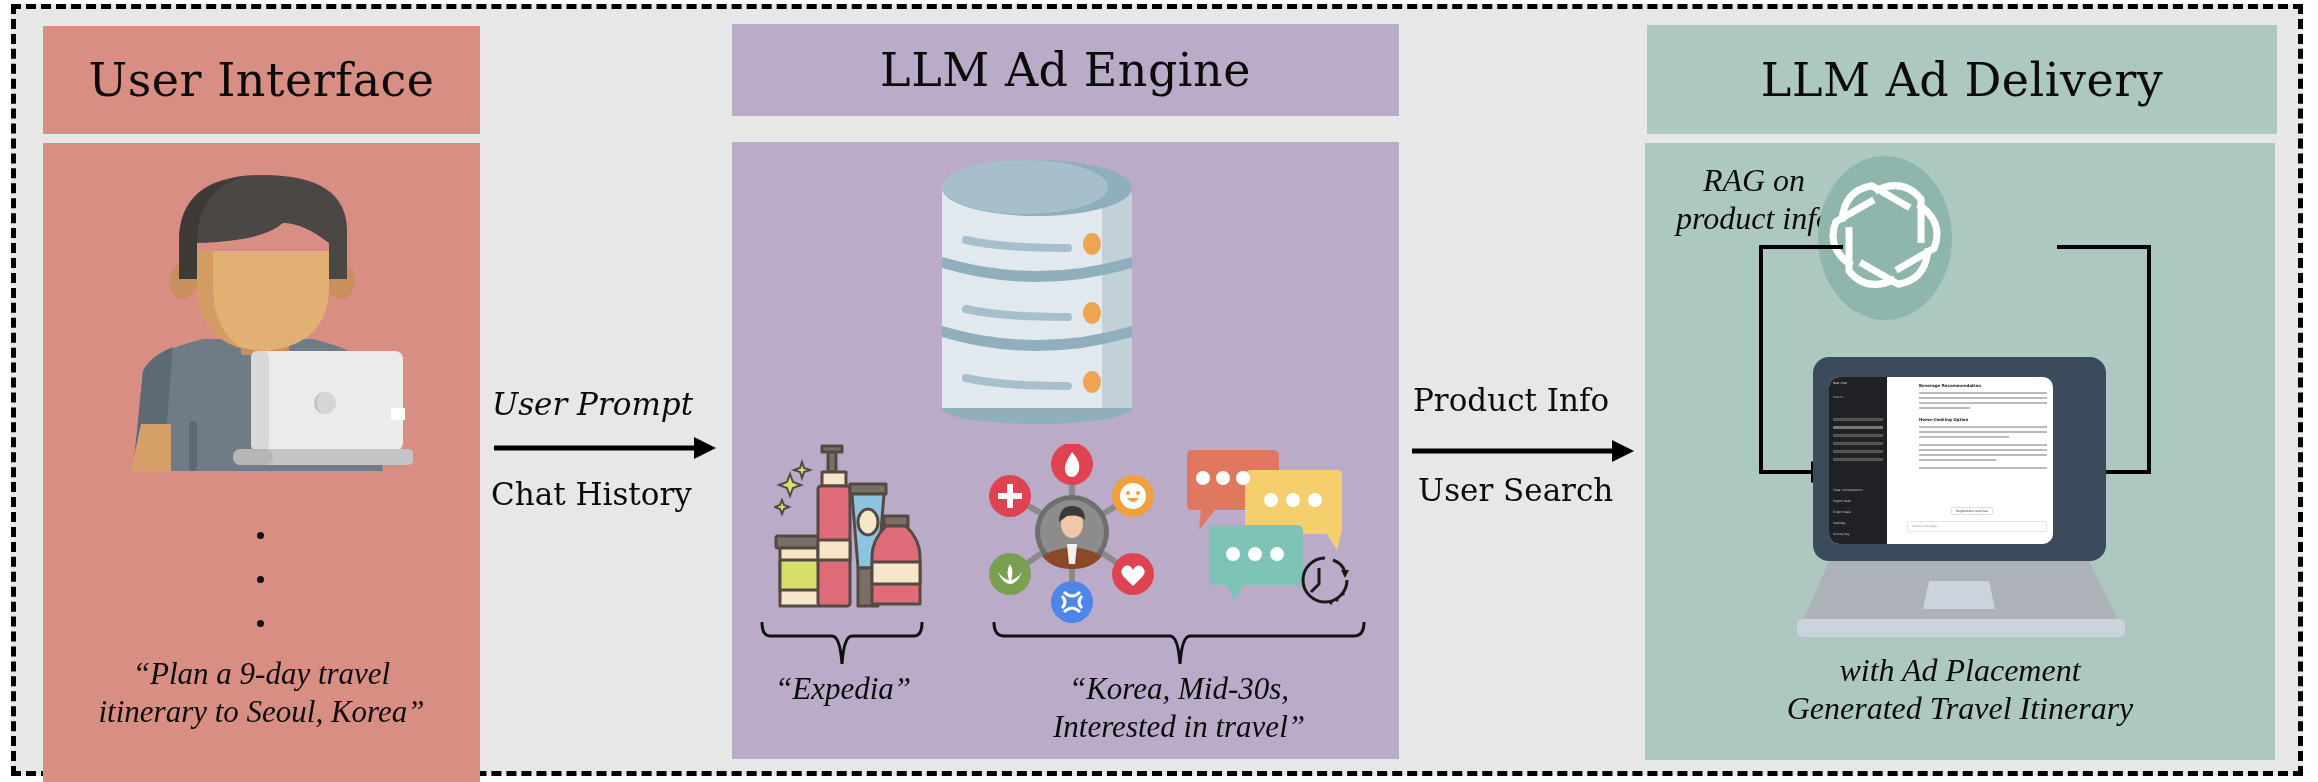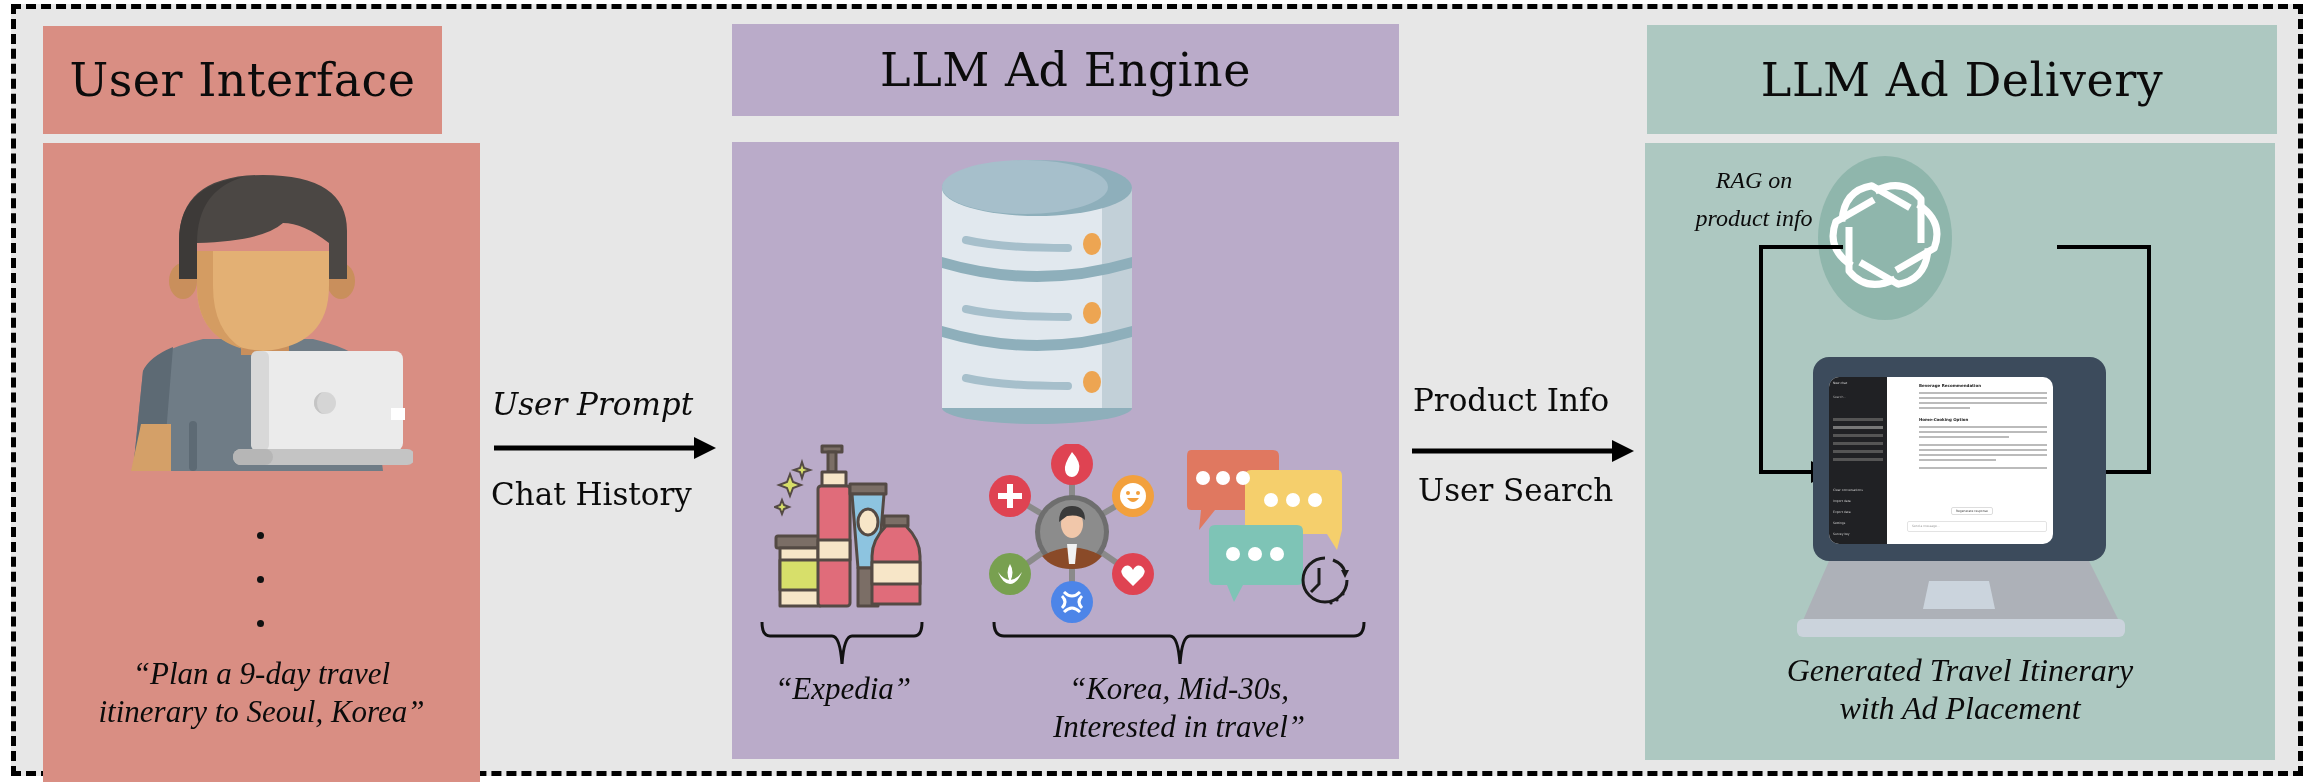--- a/index.html
+++ b/index.html
@@ -30,21 +30,21 @@
   }
   .abs { position: absolute; }
   svg { display: block; }
   .dot { position: absolute; width: 7px; height: 7px; border-radius: 50%; background: #111; }
 </style>
 </head>
 <body>
 
 <div class="frame"></div>
 
-<div class="panel-head red" style="left:43px; top:26px; width:399px; height:108px;">
+<div class="panel-head red" style="left:43px; top:26px; width:437px; height:108px;">
   <span class="head-title">User Interface</span>
 </div>
 <div class="panel-body red" style="left:43px; top:143px; width:437px; height:728px;">
 
   <div class="abs" style="left:70px; top:28px;">
     <svg width="300" height="320" viewBox="0 0 300 320">
 
       <path d="M20 300 L30 200 Q40 180 90 168 L200 168 Q250 180 258 200 L270 300 Z" fill="#6f7c86"></path>
       <path d="M20 300 L30 200 Q36 186 60 176 L50 300 Z" fill="#5d6a74"></path>
 
@@ -241,21 +241,21 @@
     <polygon points="200,0 222,11 200,22" fill="#000"></polygon>
   </svg>
 </div>
 <div class="flow-label" style="left:1418px; top:472px;">User Search</div>
 
 <div class="panel-head green" style="left:1647px; top:25px; width:630px; height:109px;">
   <span class="head-title">LLM Ad Delivery</span>
 </div>
 <div class="panel-body green" style="left:1645px; top:143px; width:630px; height:617px;">
 
-  <div class="caption" style="left:4px; top:18px; width:210px; font-size:24px;">
+  <div class="caption" style="left:4px; top:18px; width:210px; font-size:32px;">
     <div>RAG on</div>
     <div>product info</div>
   </div>
 
   <div class="abs" style="left:172px; top:12px;">
     <svg width="136" height="166" viewBox="0 0 136 166">
       <ellipse cx="68" cy="83" rx="67" ry="82" fill="#8fb6ac"></ellipse>
       <g fill="none" stroke="#ffffff" stroke-width="7" stroke-linejoin="round" transform="translate(68 80)">
         <g id="petal">
           <path d="M-10 -44 Q18 -58 36 -36 L36 8"></path>
@@ -325,16 +325,16 @@
       <div style="height:2px; background:#bbb; margin:3px 0;"></div>
       <div style="height:2px; background:#bbb; margin:3px 0;"></div>
       <div style="height:2px; background:#bbb; width:60%; margin:3px 0 6px;"></div>
       <div style="height:2px; background:#bbb; margin:3px 0;"></div>
     </div>
     <div class="abs" style="left:122px; top:130px; font-size:3px; padding:1px 4px; border:1px solid #ddd; border-radius:2px; color:#444; font-family:'DejaVu Sans', sans-serif;">Regenerate response</div>
     <div class="abs" style="left:78px; top:144px; width:134px; height:9px; font-size:3px; line-height:9px; padding-left:4px; border:1px solid #e3e3e3; border-radius:2px; color:#999; font-family:'DejaVu Sans', sans-serif;">Send a message...</div>
   </div>
 
   <div class="caption" style="left:0; top:508px; width:630px; font-size:32px;">
+    <div>with Ad Placement</div>
     <div>Generated Travel Itinerary</div>
-    <div>with Ad Placement</div>
   </div>
 </div>
 
 </body></html>

